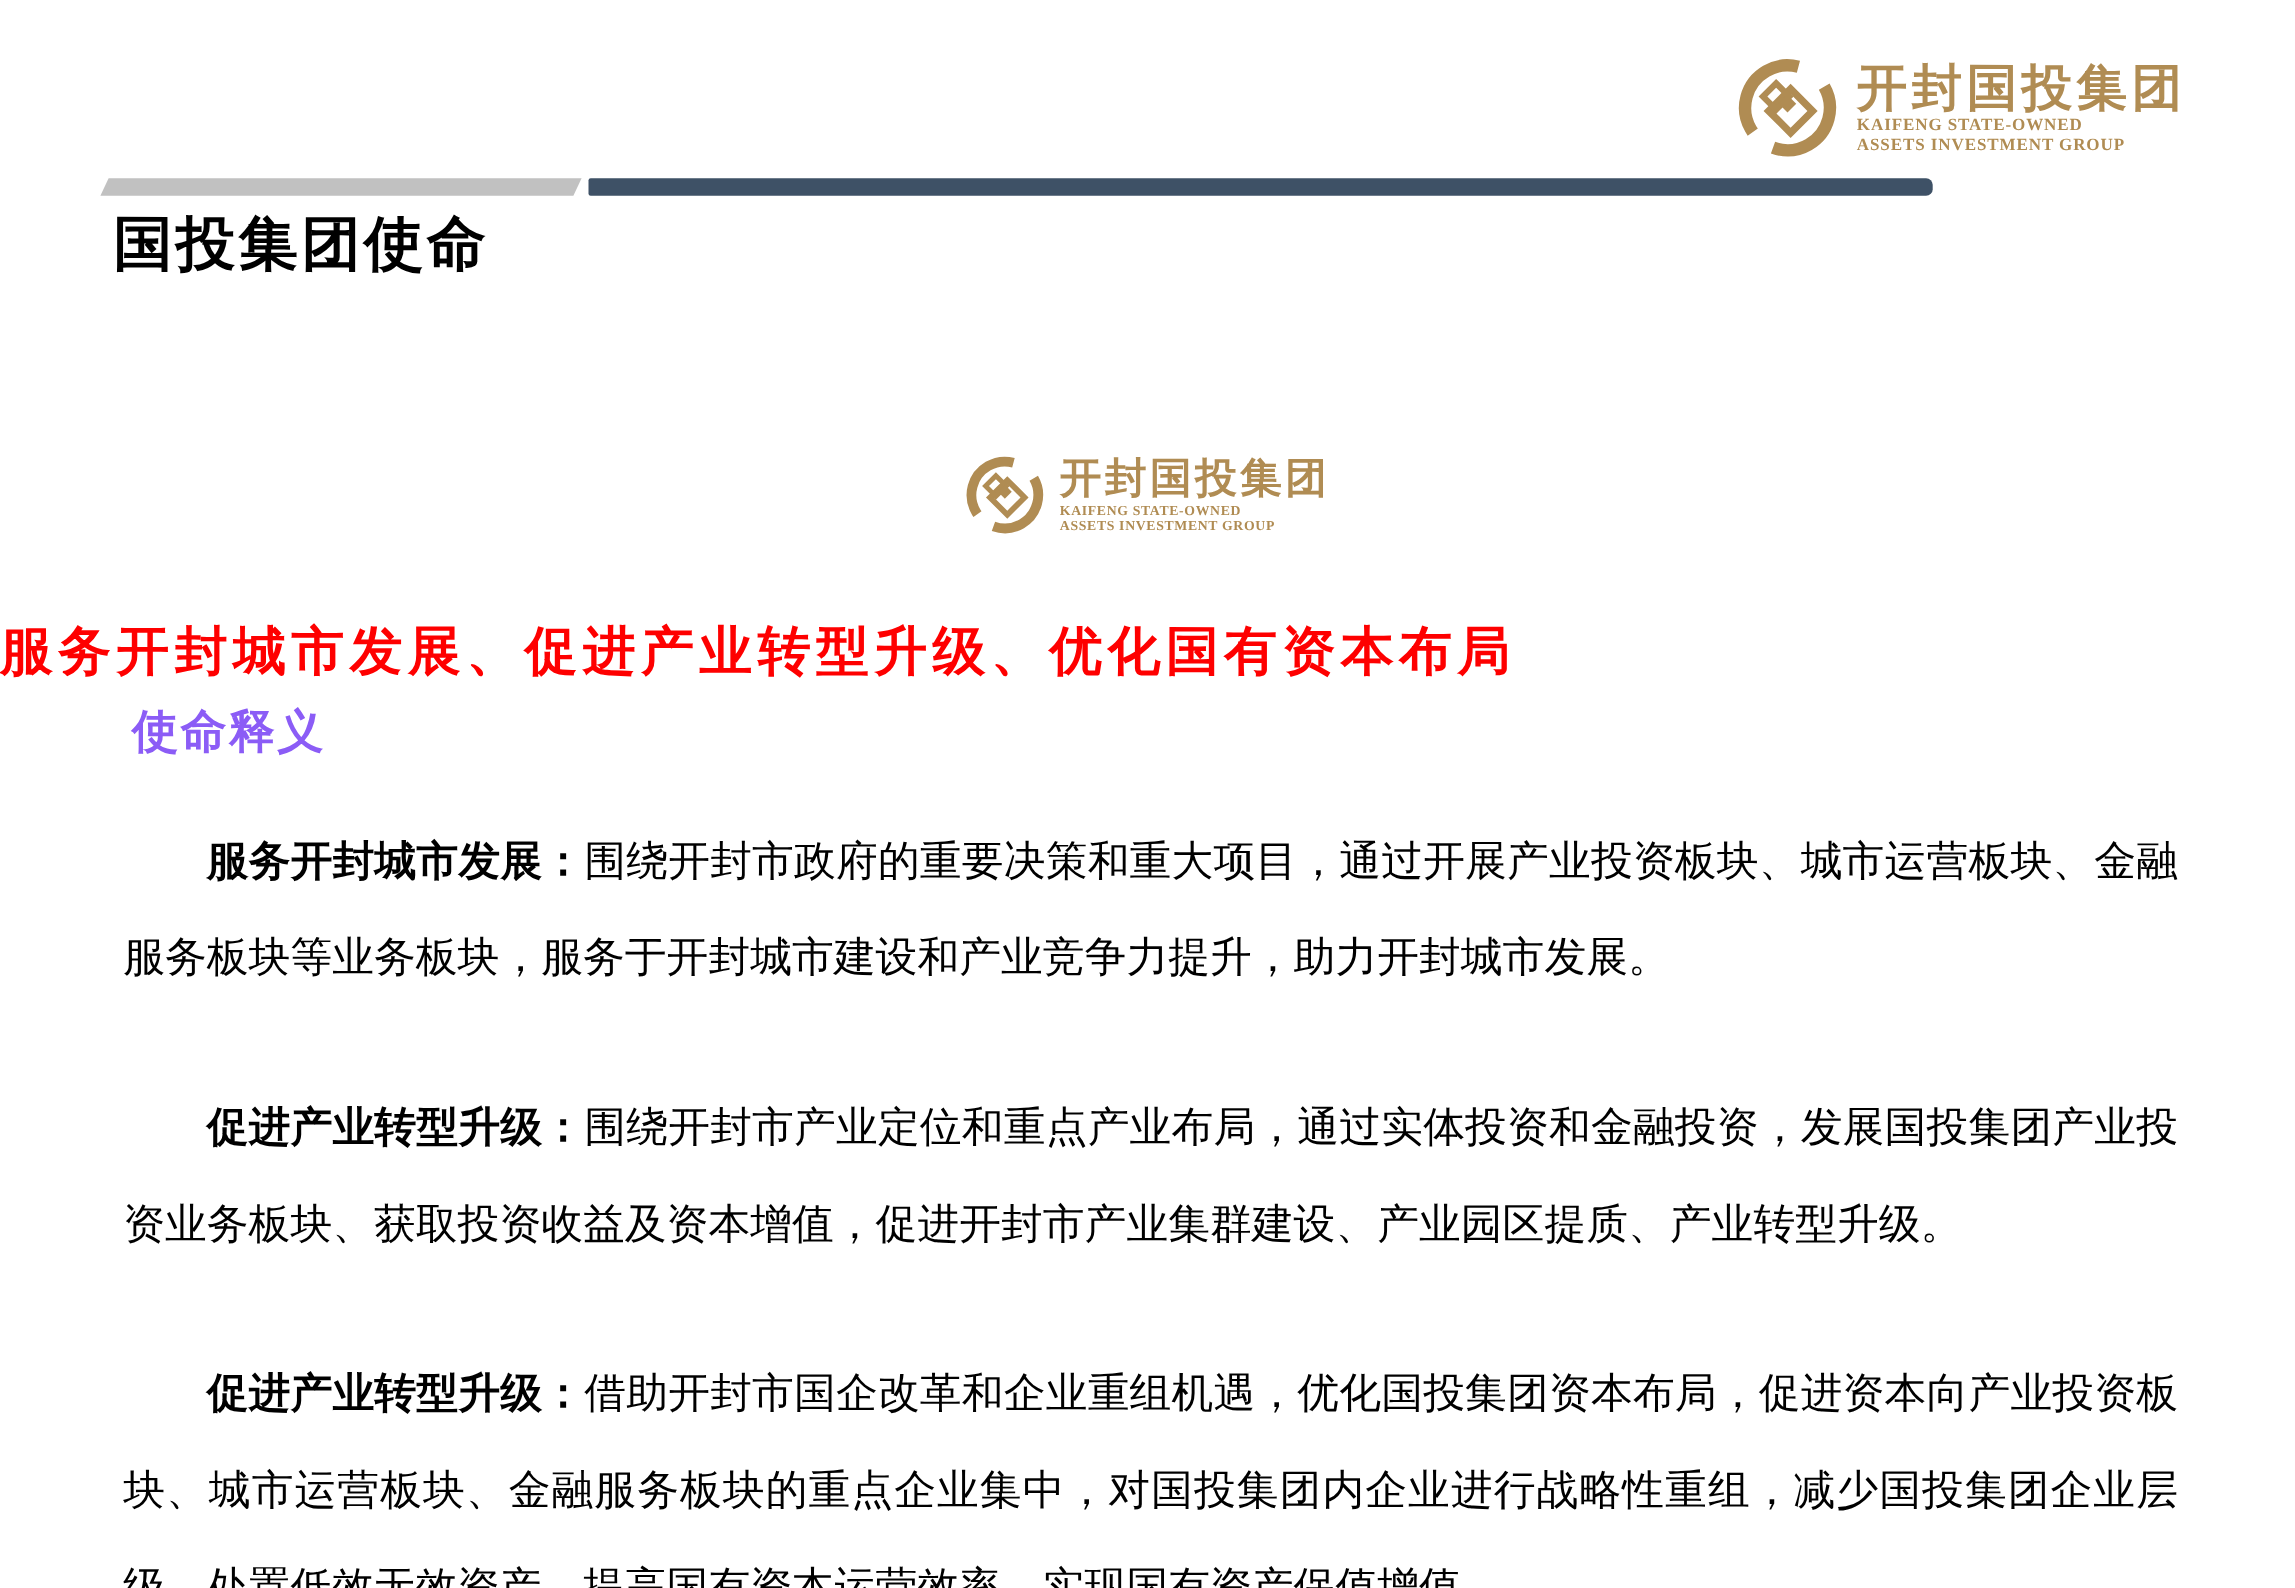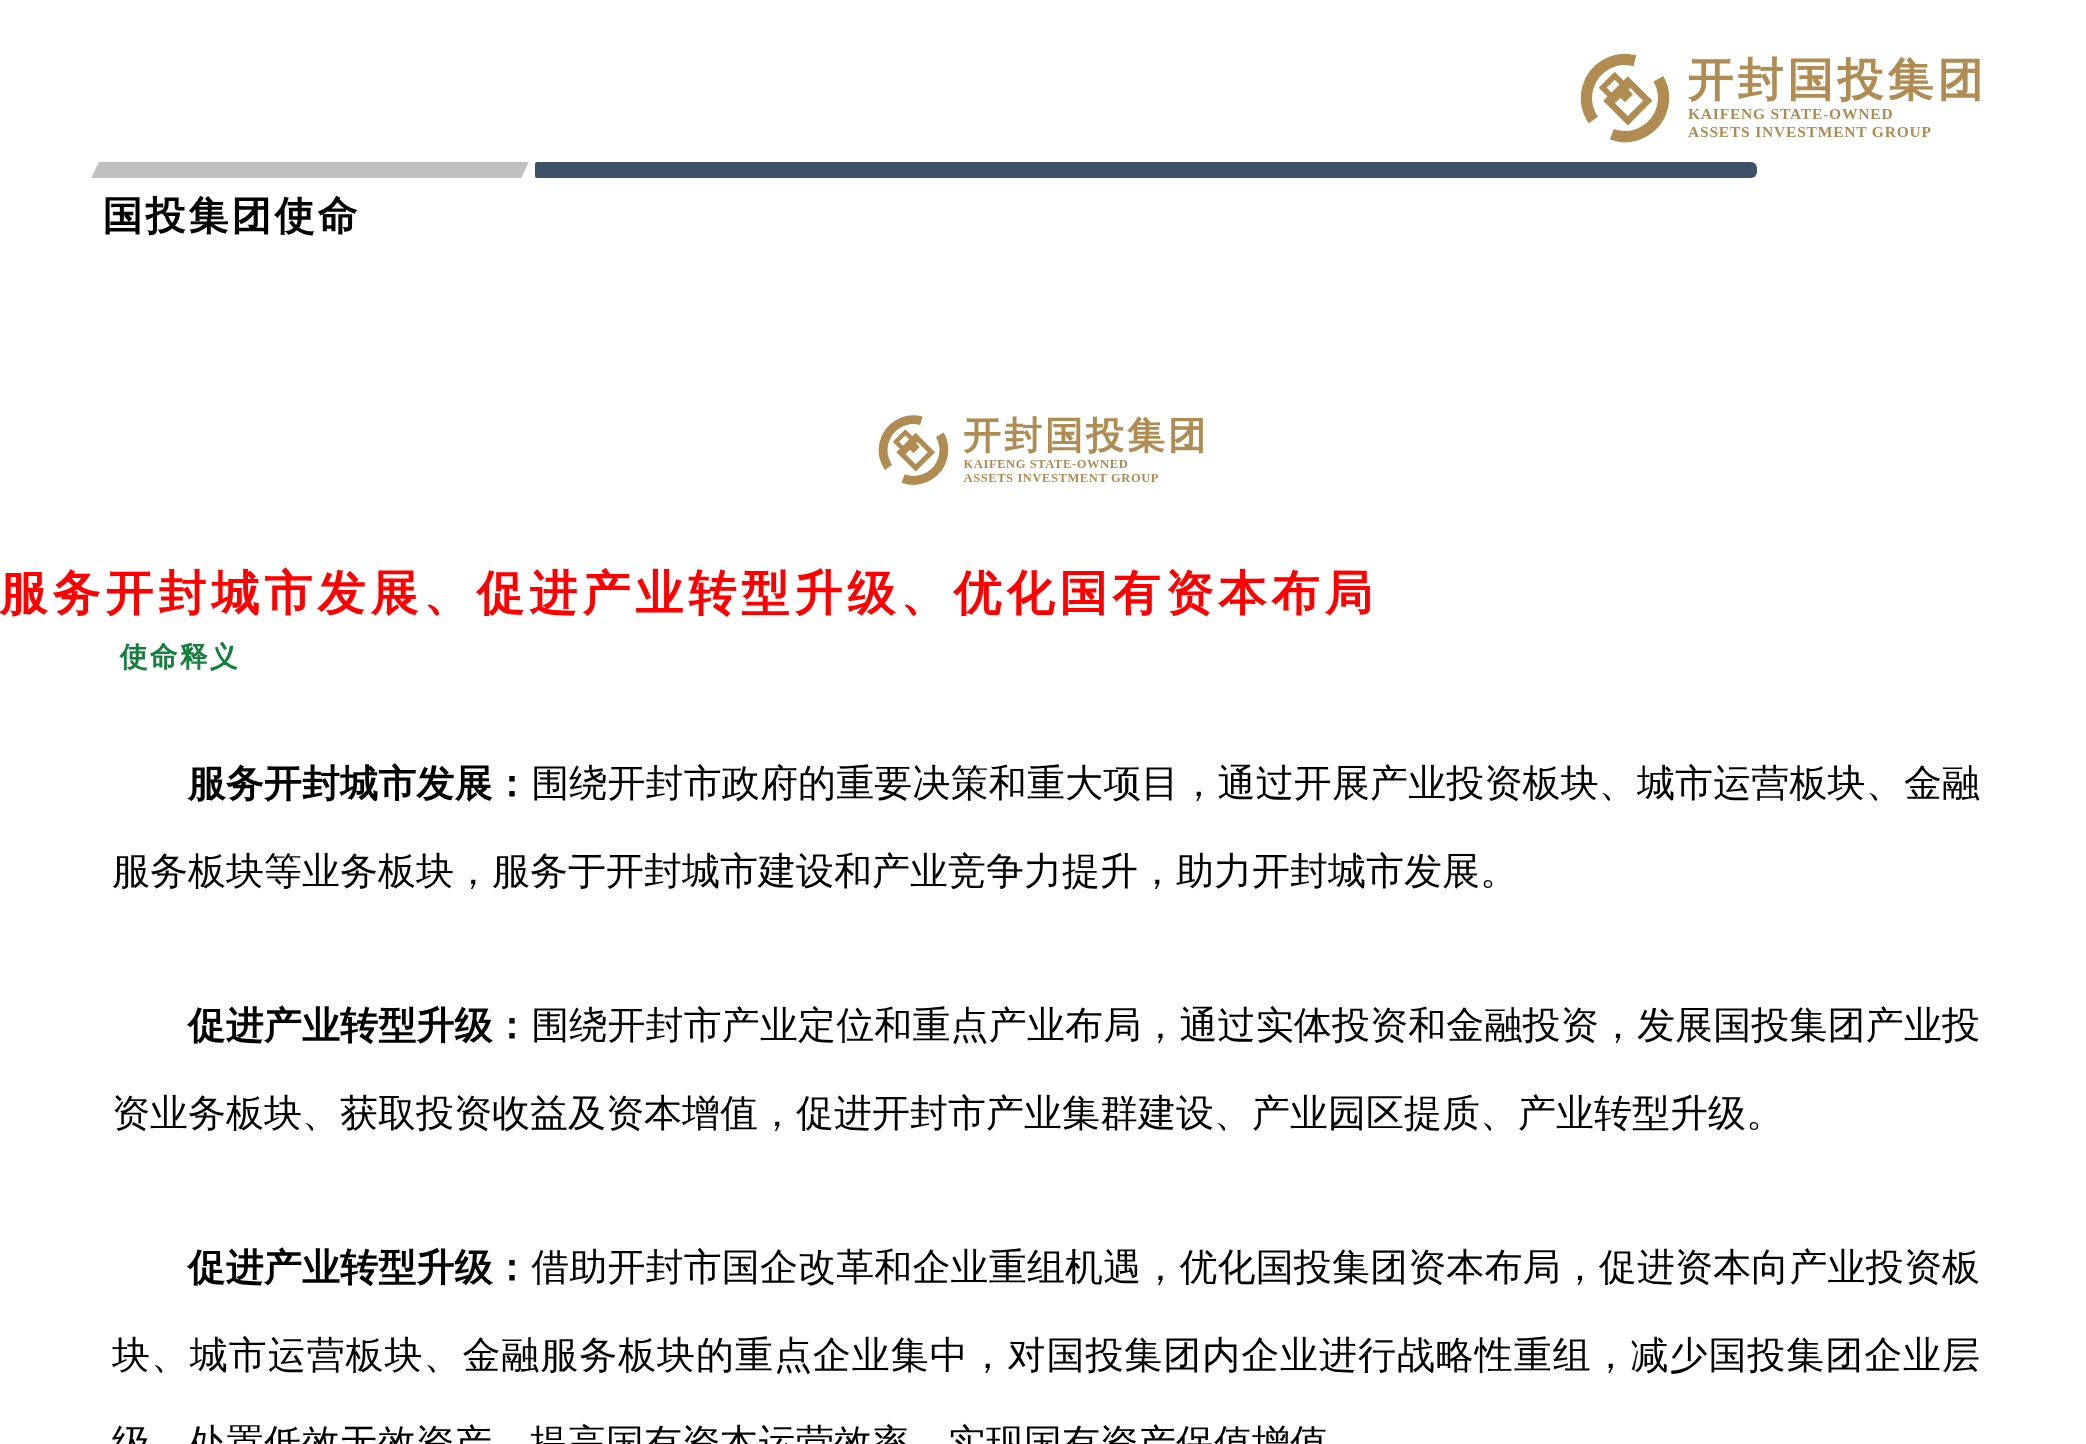--- a/index.html
+++ b/index.html
@@ -37,21 +37,21 @@
   }
   .bar-dark{
     position:absolute;left:446px;right:0;top:0;height:16px;
     background:var(--bar-dark,#3e5166);
     border-radius:2px 6px 6px 2px;
   }
 
   
   .page-title{
     position:absolute;left:103px;top:152px;margin:0;
-    font-size:40px;font-weight:800;letter-spacing:3px;color:#000;
+    font-size:54px;font-weight:800;letter-spacing:3px;color:#000;
     line-height:1.1;white-space:nowrap;
   }
 
   
   .center-brand{
     position:absolute;top:372px;left:50%;transform:translateX(-50%);
     display:flex;align-items:center;gap:13px;
   }
   .center-brand .brand-cn{
     font-family:"Liberation Serif","DejaVu Serif",serif;
@@ -68,21 +68,21 @@
   .mission-headline{
     position:absolute;top:524px;left:0;width:100%;
     text-align:left;font-size:48px;font-weight:bold;
     letter-spacing:5px;color:var(--headline-red,#fe0000);
     line-height:1.15;white-space:nowrap;
   }
 
   
   .section-heading{
     position:absolute;left:120px;top:600px;margin:0;
-    font-size:28px;font-weight:bold;color:#15803d;letter-spacing:2px;
+    font-size:42px;font-weight:bold;color:#8b5cf6;letter-spacing:2px;
     line-height:1.15;
   }
 
   
   .mission-text{
     position:absolute;left:112px;top:698px;width:1868px;
     font-family:"Liberation Serif","DejaVu Serif",serif;
     font-size:38px;line-height:88px;color:#000;
     text-align:justify;
   }

